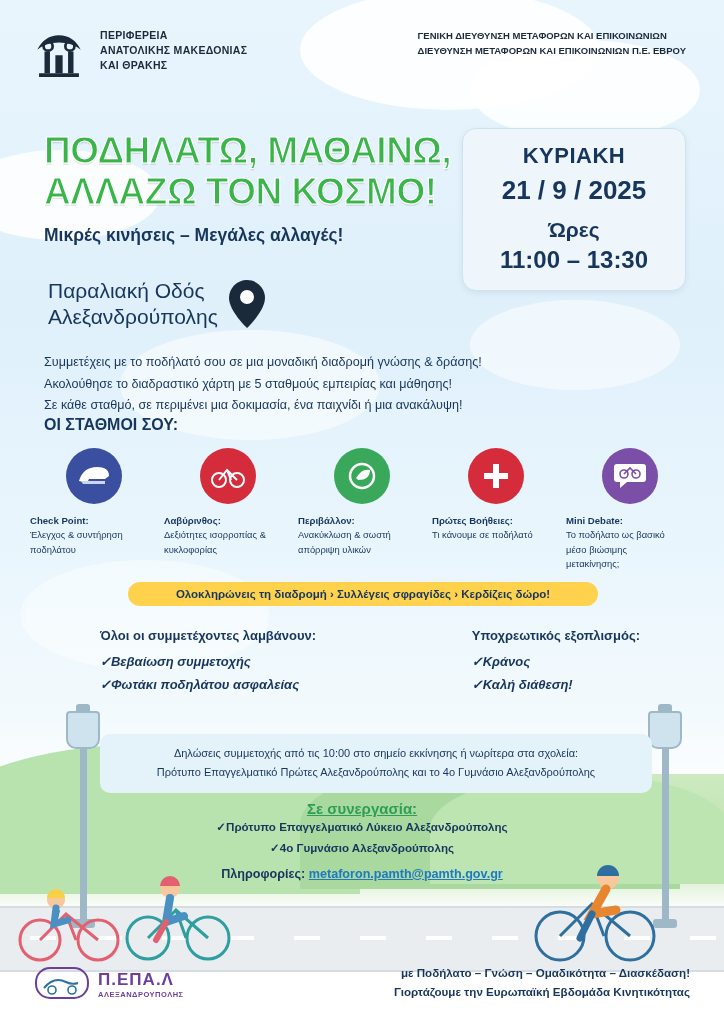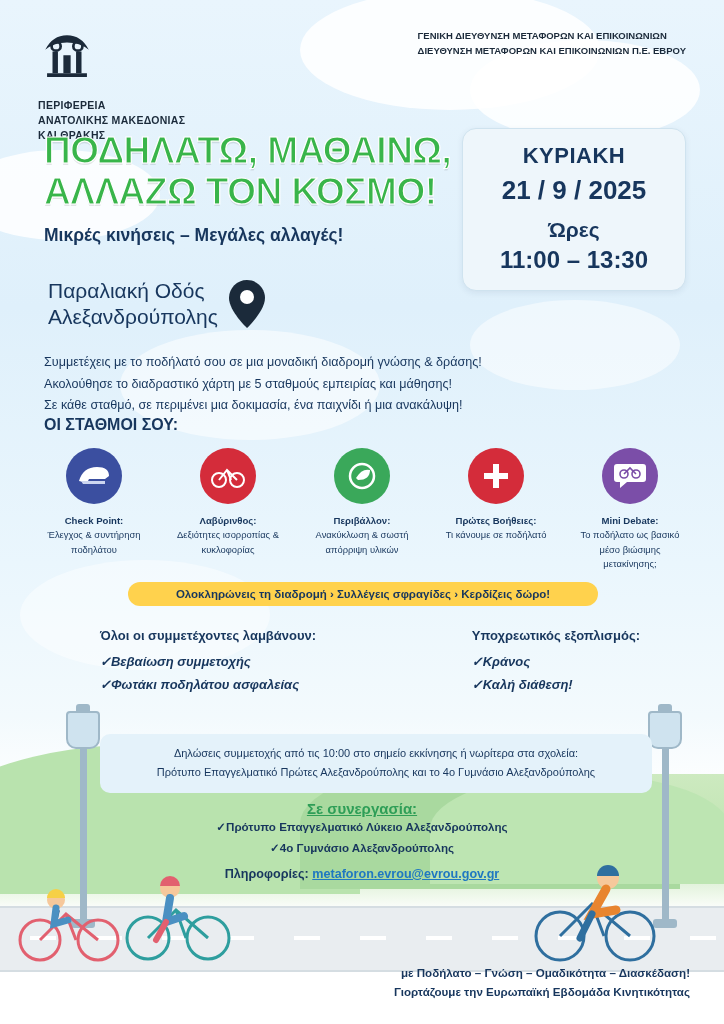--- a/index.html
+++ b/index.html
@@ -34,21 +34,21 @@
   }
   .hill.h1{width:420px;height:150px;left:-60px;bottom:130px;background:#b9e3ae;}
   .hill.h2{width:380px;height:130px;left:300px;bottom:135px;background:#a9d99f;}
   .hill.h3{width:300px;height:110px;left:430px;bottom:140px;background:#bde5b2;}
   .road{
     position:absolute;left:0;right:0;bottom:52px;height:62px;background:#e9edf0;
     border-top:2px solid #d5dde2;border-bottom:2px solid #d5dde2;
   }
   .road .dash{position:absolute;top:28px;height:4px;width:26px;background:#ffffff;}
 
-  .header{position:absolute;left:38px;top:28px;display:flex;align-items:flex-start;gap:12px;flex-direction:column;}
+  .header{position:absolute;left:30px;top:28px;display:flex;align-items:flex-start;gap:12px;}
   .logo-mark{width:58px;height:58px;flex:none;}
   .reg-name{font-size:10.5px;font-weight:bold;color:#1b2a3a;line-height:1.45;letter-spacing:.3px;}
   .dept{position:absolute;right:38px;top:28px;text-align:left;font-size:9.5px;font-weight:bold;color:#1b2a3a;line-height:1.6;}
 
   .title-wrap{position:absolute;left:44px;top:130px;width:430px;}
   .title{
     font-size:37px;font-weight:bold;line-height:1.12;letter-spacing:-0.5px;
     color:#39b54a;
     -webkit-text-stroke:1.2px #ffffff;
     text-shadow:0 2px 0 rgba(0,0,0,.10);
@@ -66,21 +66,21 @@
   }
   .datebox .dayname{font-size:22px;font-weight:bold;color:#17365d;letter-spacing:.5px;}
   .datebox .date{font-size:26px;font-weight:bold;color:#17365d;margin-top:6px;}
   .datebox .hours-label{font-size:21px;font-weight:bold;color:#17365d;margin-top:12px;}
   .datebox .hours{font-size:24px;font-weight:bold;color:#17365d;margin-top:4px;}
 
   .intro{position:absolute;left:44px;top:352px;width:600px;font-size:12.6px;color:#17365d;line-height:1.72;font-weight:500;}
 
   .stations-title{position:absolute;left:44px;top:416px;font-size:16px;font-weight:bold;color:#17365d;}
   .stations{position:absolute;left:30px;top:448px;width:664px;display:flex;justify-content:space-between;}
-  .station{width:128px;text-align:center;}
+  .station{width:128px;text-align:left;}
   .st-circle{width:56px;height:56px;border-radius:50%;margin:0 auto 10px;display:flex;align-items:center;justify-content:center;}
   .st-name{font-size:9.6px;font-weight:bold;color:#17365d;line-height:1.5;}
   .st-desc{font-size:9.4px;color:#17365d;line-height:1.5;}
 
   .ribbon{
     position:absolute;left:128px;top:582px;width:470px;height:24px;
     background:#ffd24d;border-radius:12px;display:flex;align-items:center;justify-content:center;
     font-size:11.5px;font-weight:bold;color:#17365d;
   }
 
@@ -327,23 +327,35 @@
     <div>Δηλώσεις συμμετοχής από τις 10:00 στο σημείο εκκίνησης ή νωρίτερα στα σχολεία:</div>
     <div>Πρότυπο Επαγγελματικό Πρώτες Αλεξανδρούπολης και το 4ο Γυμνάσιο Αλεξανδρούπολης</div>
   </div>
 
   <div class="coop">
     <div class="coop-title">Σε συνεργασία:</div>
     <div class="coop-item">✓Πρότυπο Επαγγελματικό Λύκειο Αλεξανδρούπολης</div>
     <div class="coop-item">✓4ο Γυμνάσιο Αλεξανδρούπολης</div>
     <div class="info">
       <span>Πληροφορίες:</span>
-      <a href="#">metaforon.evrou@evrou.gov.gr</a>
-    </div>
-  </div>
-
+      <a href="#">metaforon.pamth@pamth.gov.gr</a>
+    </div>
+  </div>
+
+  <div class="foot-logo">
+    <svg width="56" height="44" viewBox="0 0 56 44">
+      <rect x="2" y="6" width="52" height="30" rx="14" fill="none" stroke="#6c3f9e" stroke-width="2"></rect>
+      <path d="M10 26 q10 -12 22 -6 q6 3 12 1" stroke="#2f6f9f" stroke-width="2" fill="none"></path>
+      <circle cx="18" cy="28" r="4" fill="none" stroke="#2f6f9f" stroke-width="1.6"></circle>
+      <circle cx="38" cy="28" r="4" fill="none" stroke="#2f6f9f" stroke-width="1.6"></circle>
+    </svg>
+    <div>
+      <div class="fl-text">Π.ΕΠΑ.Λ</div>
+      <div class="fl-sub">ΑΛΕΞΑΝΔΡΟΥΠΟΛΗΣ</div>
+    </div>
+  </div>
 
   <div class="footer-note">
     <div>με Ποδήλατο – Γνώση – Ομαδικότητα – Διασκέδαση!</div>
     <div>Γιορτάζουμε την Ευρωπαϊκή Εβδομάδα Κινητικότητας</div>
   </div>
 
 </div>
 
 </body></html>

